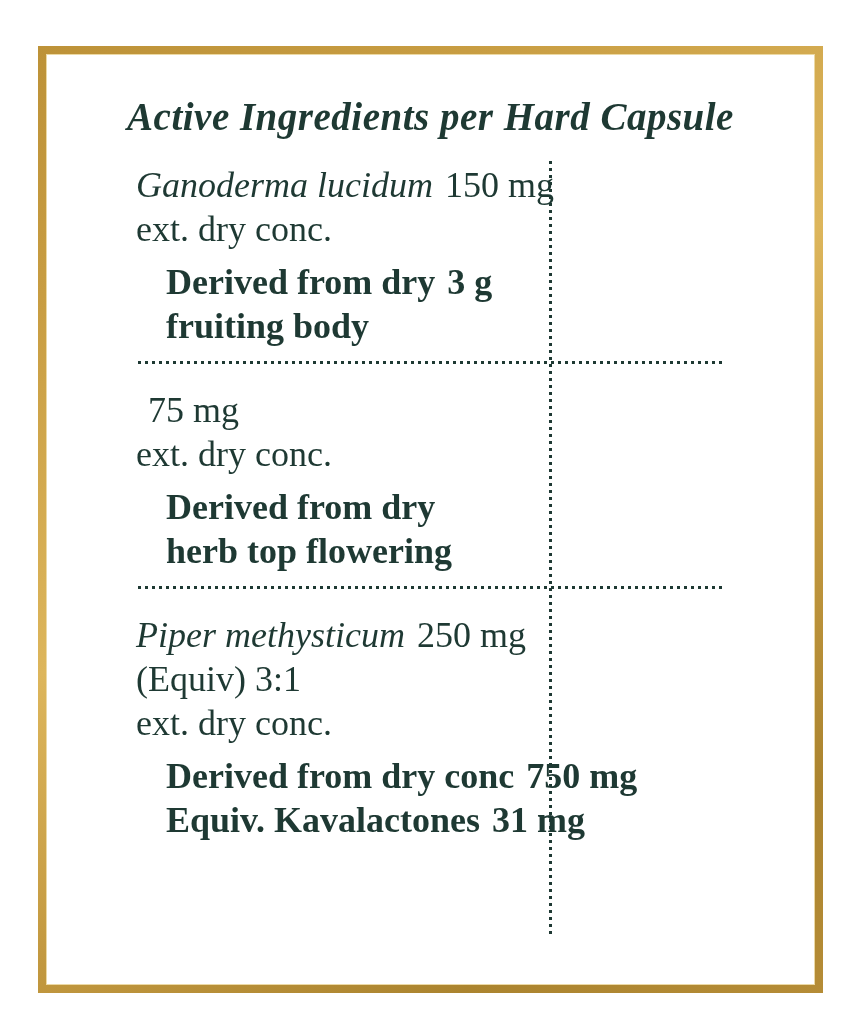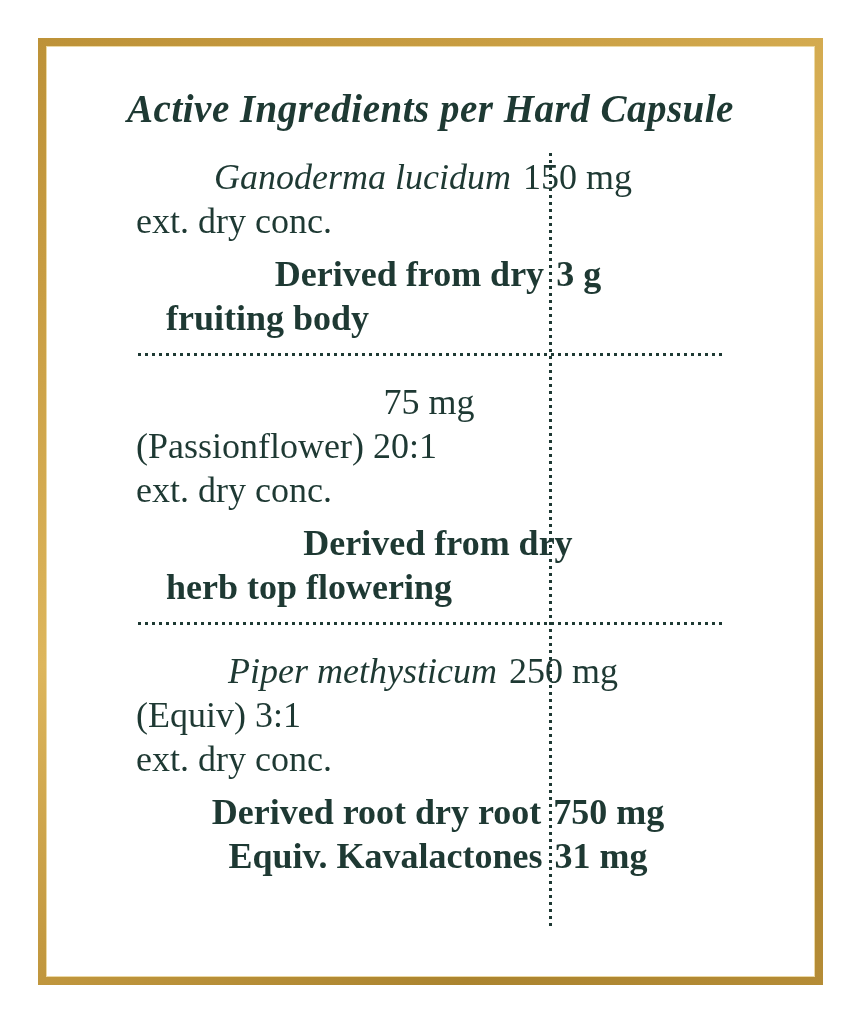--- a/index.html
+++ b/index.html
@@ -11,21 +11,21 @@
     position: relative;
     width: 860px;
     height: 1024px;
     font-family: "Liberation Serif", "DejaVu Serif", serif;
     color: #1e3933;
     overflow: hidden;
   }
   .panel {
     position: absolute;
     left: 38px;
-    top: 38px;
+    top: 46px;
     width: 785px;
     height: 947px;
     box-sizing: border-box;
     padding: 8px;
     background: linear-gradient(150deg,
       #bd9238 0%, #c89d42 18%, #ddb65c 45%,
       #c39940 65%, #ab842f 85%, #b58c36 100%);
   }
   .panel-inner {
     position: relative;
@@ -46,21 +46,21 @@
   }
   .table {
     position: relative;
     margin-top: 22px;
     padding: 0 104px 0 89px;
     font-size: 36px;
     line-height: 44px;
   }
   .line-row {
     display: flex;
-    justify-content: center;
+    justify-content: flex-start;
     align-items: baseline;
   }
   .amount {
     text-align: right;
     white-space: nowrap;
     padding-left: 12px;
   }
   .species { font-style: italic; }
   .derived { margin-top: 9px; margin-left: 30px; font-weight: bold; }
   .divider-h {
@@ -109,42 +109,41 @@
           <div>fruiting body</div>
         </div>
       </div>
 
       <div class="divider-h"></div>
 
       <div class="sect">
         <div class="line-row">
           <span class="amount">75 mg</span>
         </div>
-        <div>(Passionflower) 20:1</div>
         <div>ext. dry conc.</div>
         <div class="derived">
           <div class="line-row">
             <span>Derived from dry</span>
           </div>
           <div>herb top flowering</div>
         </div>
       </div>
 
       <div class="divider-h"></div>
 
       <div class="sect">
         <div class="line-row">
           <span class="species">Piper methysticum</span>
           <span class="amount">250 mg</span>
         </div>
         <div>(Equiv) 3:1</div>
         <div>ext. dry conc.</div>
         <div class="derived">
           <div class="line-row">
-            <span>Derived root dry root</span>
+            <span>Derived from dry conc</span>
             <span class="amount">750 mg</span>
           </div>
           <div class="line-row">
             <span>Equiv. Kavalactones</span>
             <span class="amount">31 mg</span>
           </div>
         </div>
       </div>
 
     </div>

